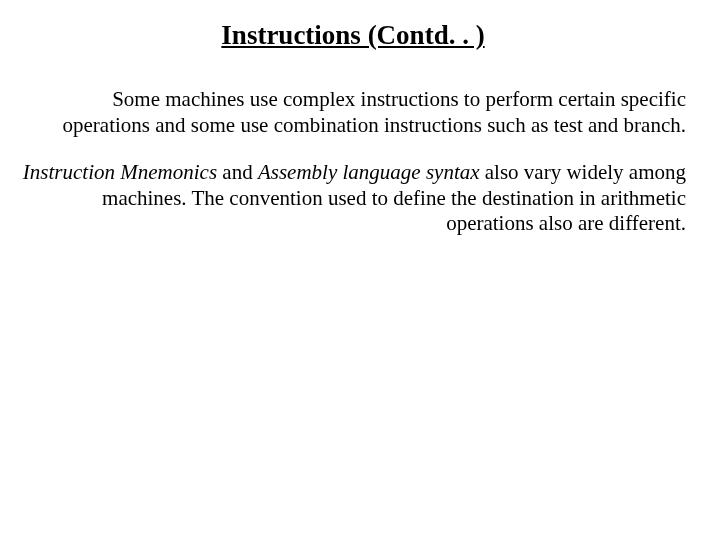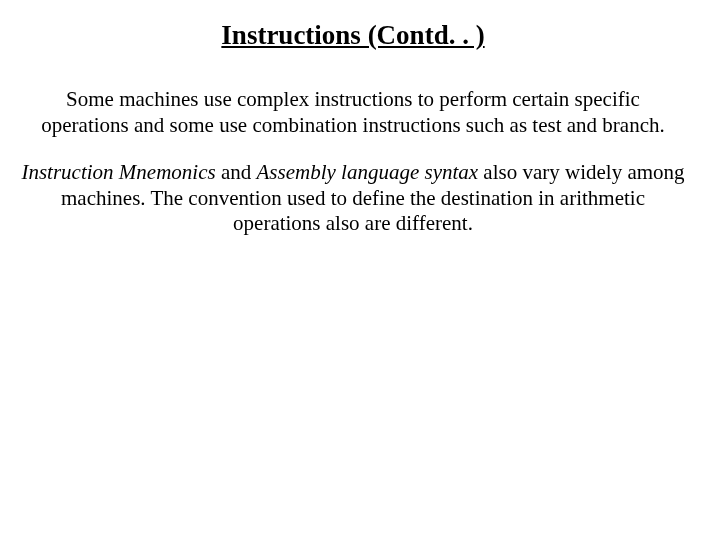--- a/index.html
+++ b/index.html
@@ -22,21 +22,21 @@
     font-size: 27px;
     font-weight: bold;
     text-decoration: underline;
     margin-top: 2px;
     margin-bottom: 36px;
   }
   .para {
     font-size: 21px;
     line-height: 1.22;
     margin-bottom: 22px;
-    text-align: center;
+    text-align: right;
   }
   .para:last-child {
     margin-bottom: 0;
   }
   .ital {
     font-style: italic;
   }
 </style>
 </head>
 <body>

